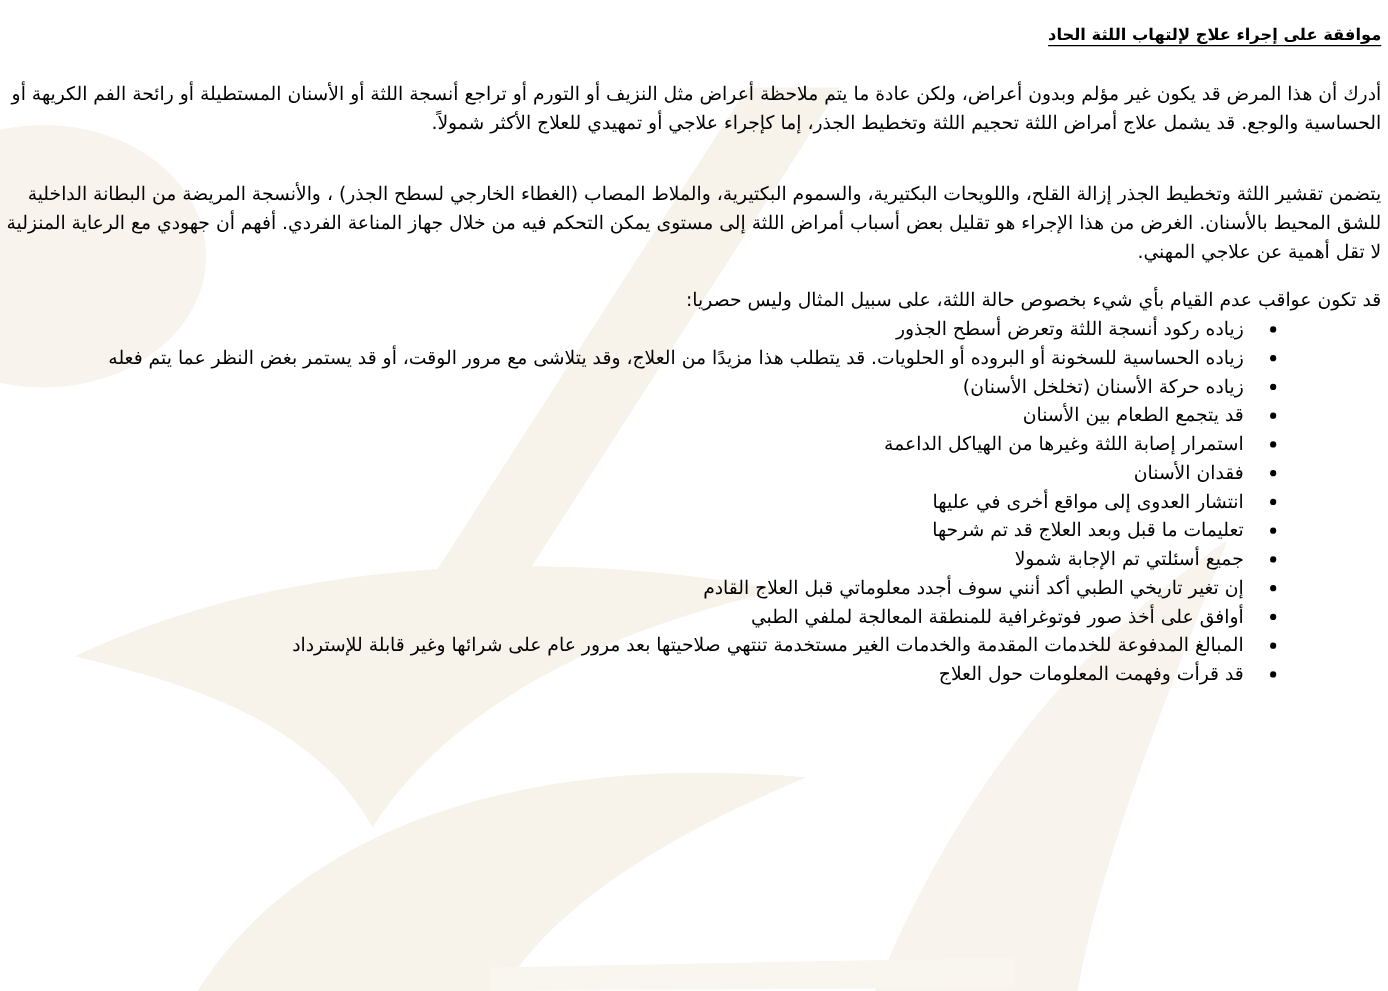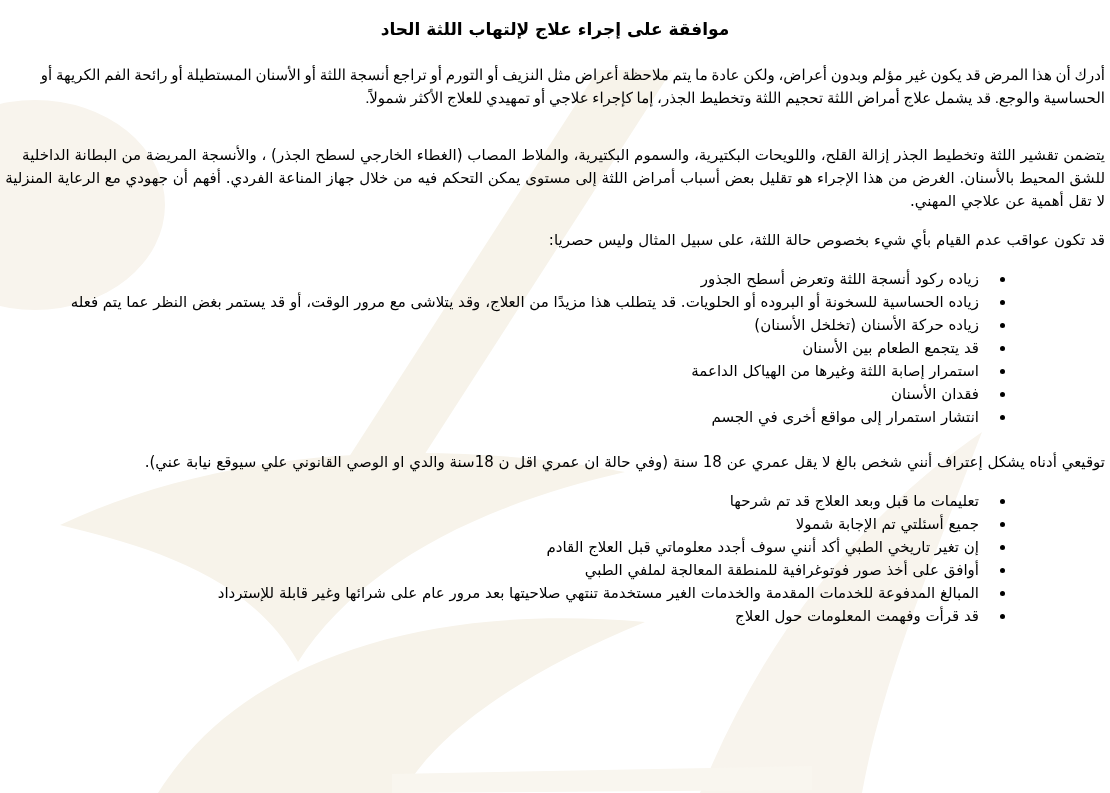--- a/index.html
+++ b/index.html
@@ -21,34 +21,34 @@
   }
   .content {
     position: relative;
     z-index: 1;
     padding: 0 5px;
     font-size: 15px;
     line-height: 23px;
   }
   .doc-title {
     margin: 16px 0 0 0;
-    font-size: 17px;
+    font-size: 13px;
     font-weight: bold;
-    text-align: center;
+    text-decoration: underline;
     text-underline-offset: 4px;
     line-height: 26px;
   }
   .par { margin: 0; text-align: right; }
   .par-1 { margin-top: 37px; }
-  .par-2 { margin-top: 22px; font-family: Liberation Serif, serif; }
+  .par-2 { margin-top: 22px; }
   .par-3 { margin-top: 34px; }
   .list-intro { margin-top: 16px; }
   .sig-intro { margin-top: 22px; }
   ul.doc-list {
-    margin: 16px;
+    margin: 0;
     padding: 0 100px 0 0;
     list-style: disc outside;
   }
   ul.doc-list li {
     text-align: right;
     padding-right: 10px;
   }
   .closing {
     margin-top: 28px;
     padding-left: 0;
@@ -79,24 +79,23 @@
 
   <p class="par list-intro">قد تكون عواقب عدم القيام بأي شيء بخصوص حالة اللثة، على سبيل المثال وليس حصريا:</p>
 
   <ul class="doc-list">
     <li>زياده ركود أنسجة اللثة وتعرض أسطح الجذور</li>
     <li>زياده الحساسية للسخونة أو البروده أو الحلويات. قد يتطلب هذا مزيدًا من العلاج، وقد يتلاشى مع مرور الوقت، أو قد يستمر بغض النظر عما يتم فعله</li>
     <li>زياده حركة الأسنان (تخلخل الأسنان)</li>
     <li>قد يتجمع الطعام بين الأسنان</li>
     <li>استمرار إصابة اللثة وغيرها من الهياكل الداعمة</li>
     <li>فقدان الأسنان</li>
-    <li>انتشار استمرار إلى مواقع أخرى في الجسم</li>
+    <li>انتشار العدوى إلى مواقع أخرى في عليها</li>
   </ul>
 
-  <p class="par sig-intro">توقيعي أدناه يشكل إعتراف أنني شخص بالغ لا يقل عمري عن 18 سنة (وفي حالة ان عمري اقل ن 18سنة والدي او الوصي القانوني علي سيوقع نيابة عني).</p>
 
   <ul class="doc-list">
     <li>تعليمات ما قبل وبعد العلاج قد تم شرحها</li>
     <li>جميع أسئلتي تم الإجابة شمولا</li>
     <li>إن تغير تاريخي الطبي أكد أنني سوف أجدد معلوماتي قبل العلاج القادم</li>
     <li>أوافق على أخذ صور فوتوغرافية للمنطقة المعالجة لملفي الطبي</li>
     <li>المبالغ المدفوعة للخدمات المقدمة والخدمات الغير مستخدمة تنتهي صلاحيتها بعد مرور عام على شرائها وغير قابلة للإسترداد</li>
     <li>قد قرأت وفهمت المعلومات حول العلاج</li>
   </ul>
 

